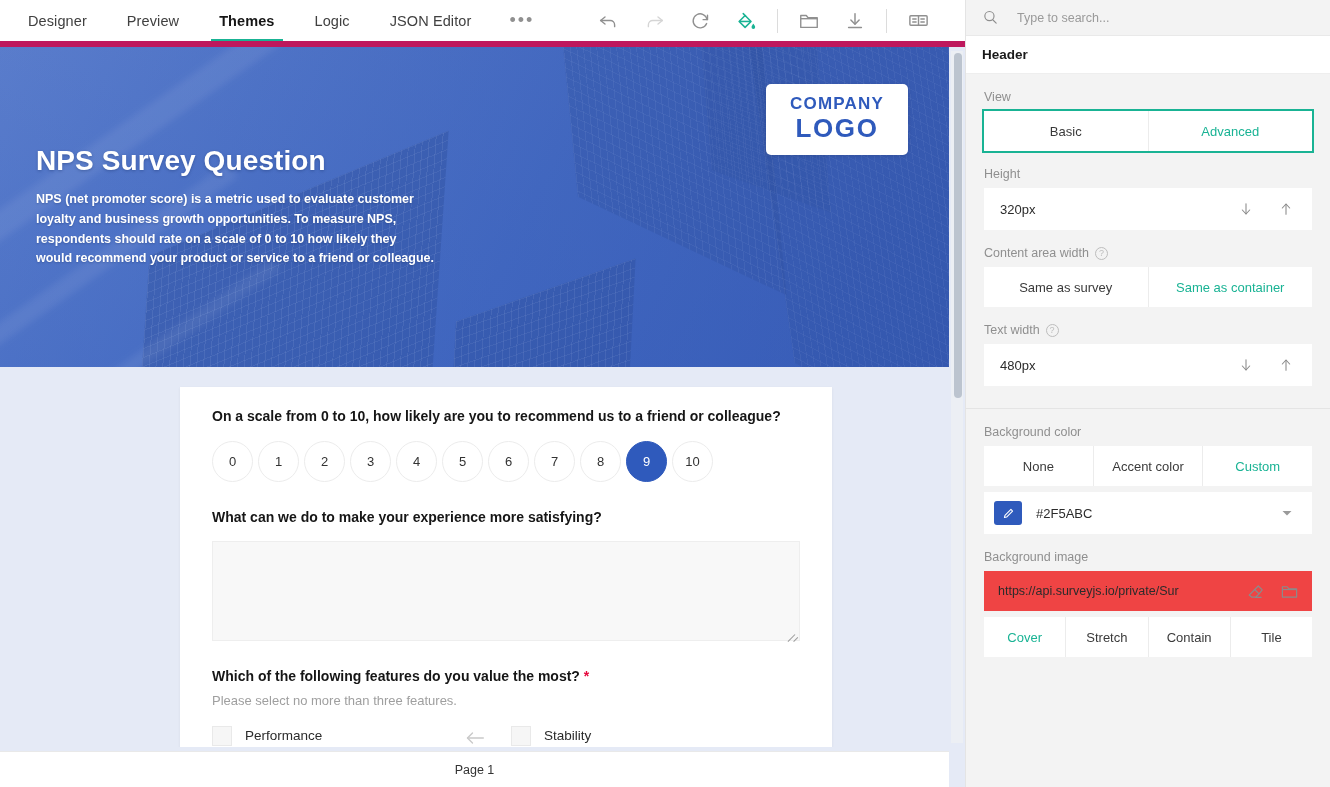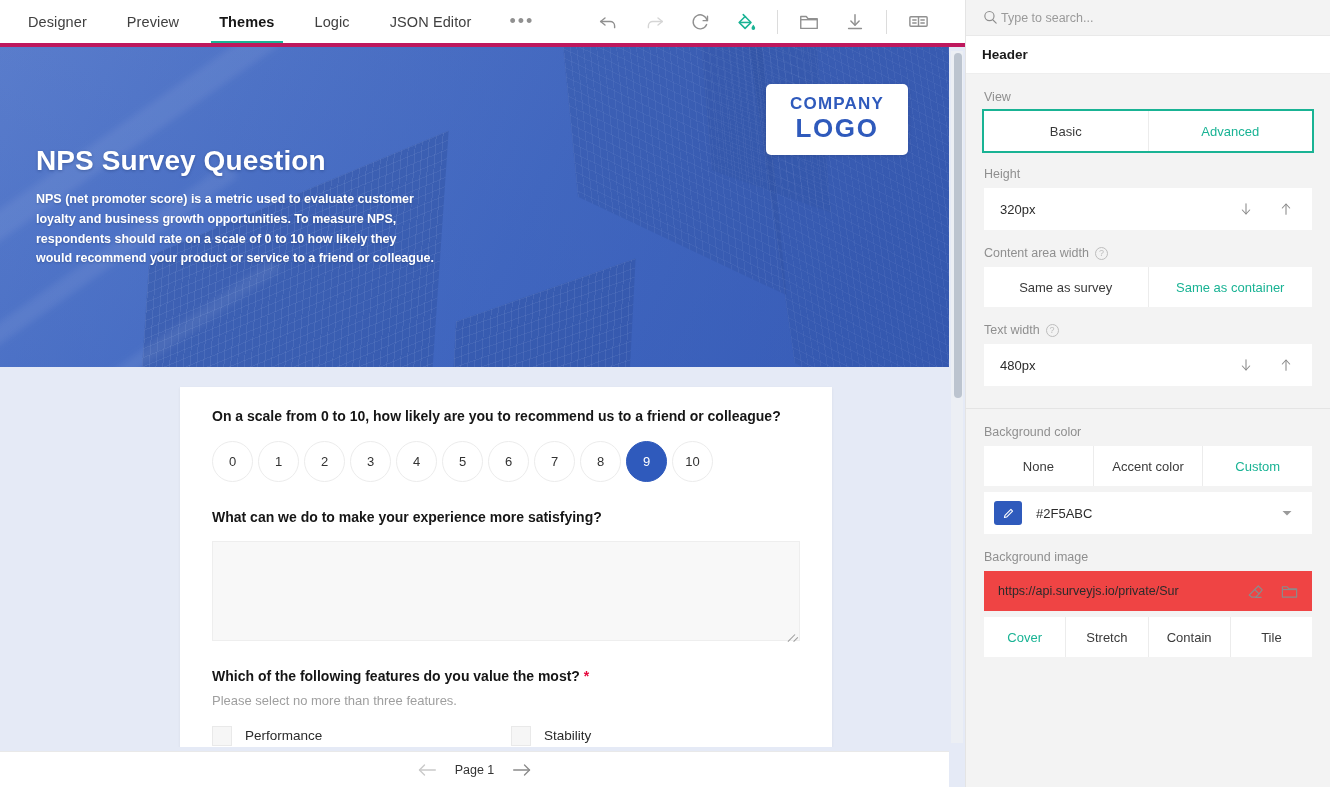--- a/index.html
+++ b/index.html
@@ -10,21 +10,21 @@
     overflow: hidden;
   }
   #app { position: relative; width: 1330px; height: 787px; display: flex; }
 
   
   .main-col { width: 965px; height: 787px; position: relative; background: #fff; display: flex; flex-direction: column; }
 
   
   .topbar {
     height: 47px; min-height: 47px; background: #fff;
-    border-bottom: 4px solid #be185d;
+    border-bottom: 6px solid #be185d;
     display: flex; align-items: stretch; position: relative; z-index: 5;
   }
   .tabs { display: flex; align-items: stretch; padding-left: 8px; }
   .tab {
     display: flex; align-items: center; padding: 0 20px;
     font-size: 14.5px; color: #404040; cursor: pointer;
     position: relative; letter-spacing: .1px;
   }
   .tab.active { font-weight: bold; color: #161616; }
   .tab.active::after {
@@ -149,20 +149,21 @@
   .cb-item { display: flex; align-items: center; gap: 13px; cursor: pointer; text-align: right; }
   .cb-box { width: 20px; height: 20px; border: 1px solid #e9e9e9; background: #f6f6f6; flex: 0 0 auto; }
   .cb-label { font-size: 13.5px; color: #2b2b2b; }
 
   
   .page-nav {
     position: absolute; left: 0; right: 16px; bottom: 0; height: 36px;
     background: #fff; border-top: 1px solid #e9e9e9;
     display: flex; align-items: center; justify-content: center; gap: 18px;
     z-index: 7;
+    flex-direction: column;
   }
   .page-nav .plabel { font-size: 12.5px; color: #333; }
   .nav-arrow { cursor: pointer; display:flex; }
 
   
   .scroll-track {
     position: absolute; right: 2px; top: 4px; bottom: 44px; width: 12px;
     background: #eceff4; z-index: 8;
   }
   .scroll-thumb {
@@ -176,21 +177,21 @@
     display: flex; flex-direction: column; border-left: 1px solid #e4e4e4;
   }
   .panel-head {
     height: 47px; min-height:47px; background:#fff; display:flex; align-items:center;
     justify-content: flex-end; padding-right: 8px;
     border-bottom: 3px solid #19B394;
   }
   .panel-title { font-size: 14.5px; color: #404040; }
   .search-row {
     height: 36px; min-height:36px; background:#f3f3f3; display:flex; align-items:center;
-    gap: 2px; padding: 0 16px; border-bottom: 1px solid #e9e9e9;
+    gap: 18px; padding: 0 16px; border-bottom: 1px solid #e9e9e9;
   }
   .search-input {
     border: none; background: transparent; outline: none; flex: 1;
     font-size: 12.5px; color: #5b5b5b; font-family: "Liberation Sans", sans-serif;
   }
   .search-input::placeholder { color: #9a9a9a; }
   .section-head {
     height: 38px; min-height: 38px; background: #fff; display: flex; align-items: center;
     padding: 0 16px; font-size: 13.5px; font-weight: bold; color: #1a1a1a;
     border-bottom: 1px solid #eeeeee;

